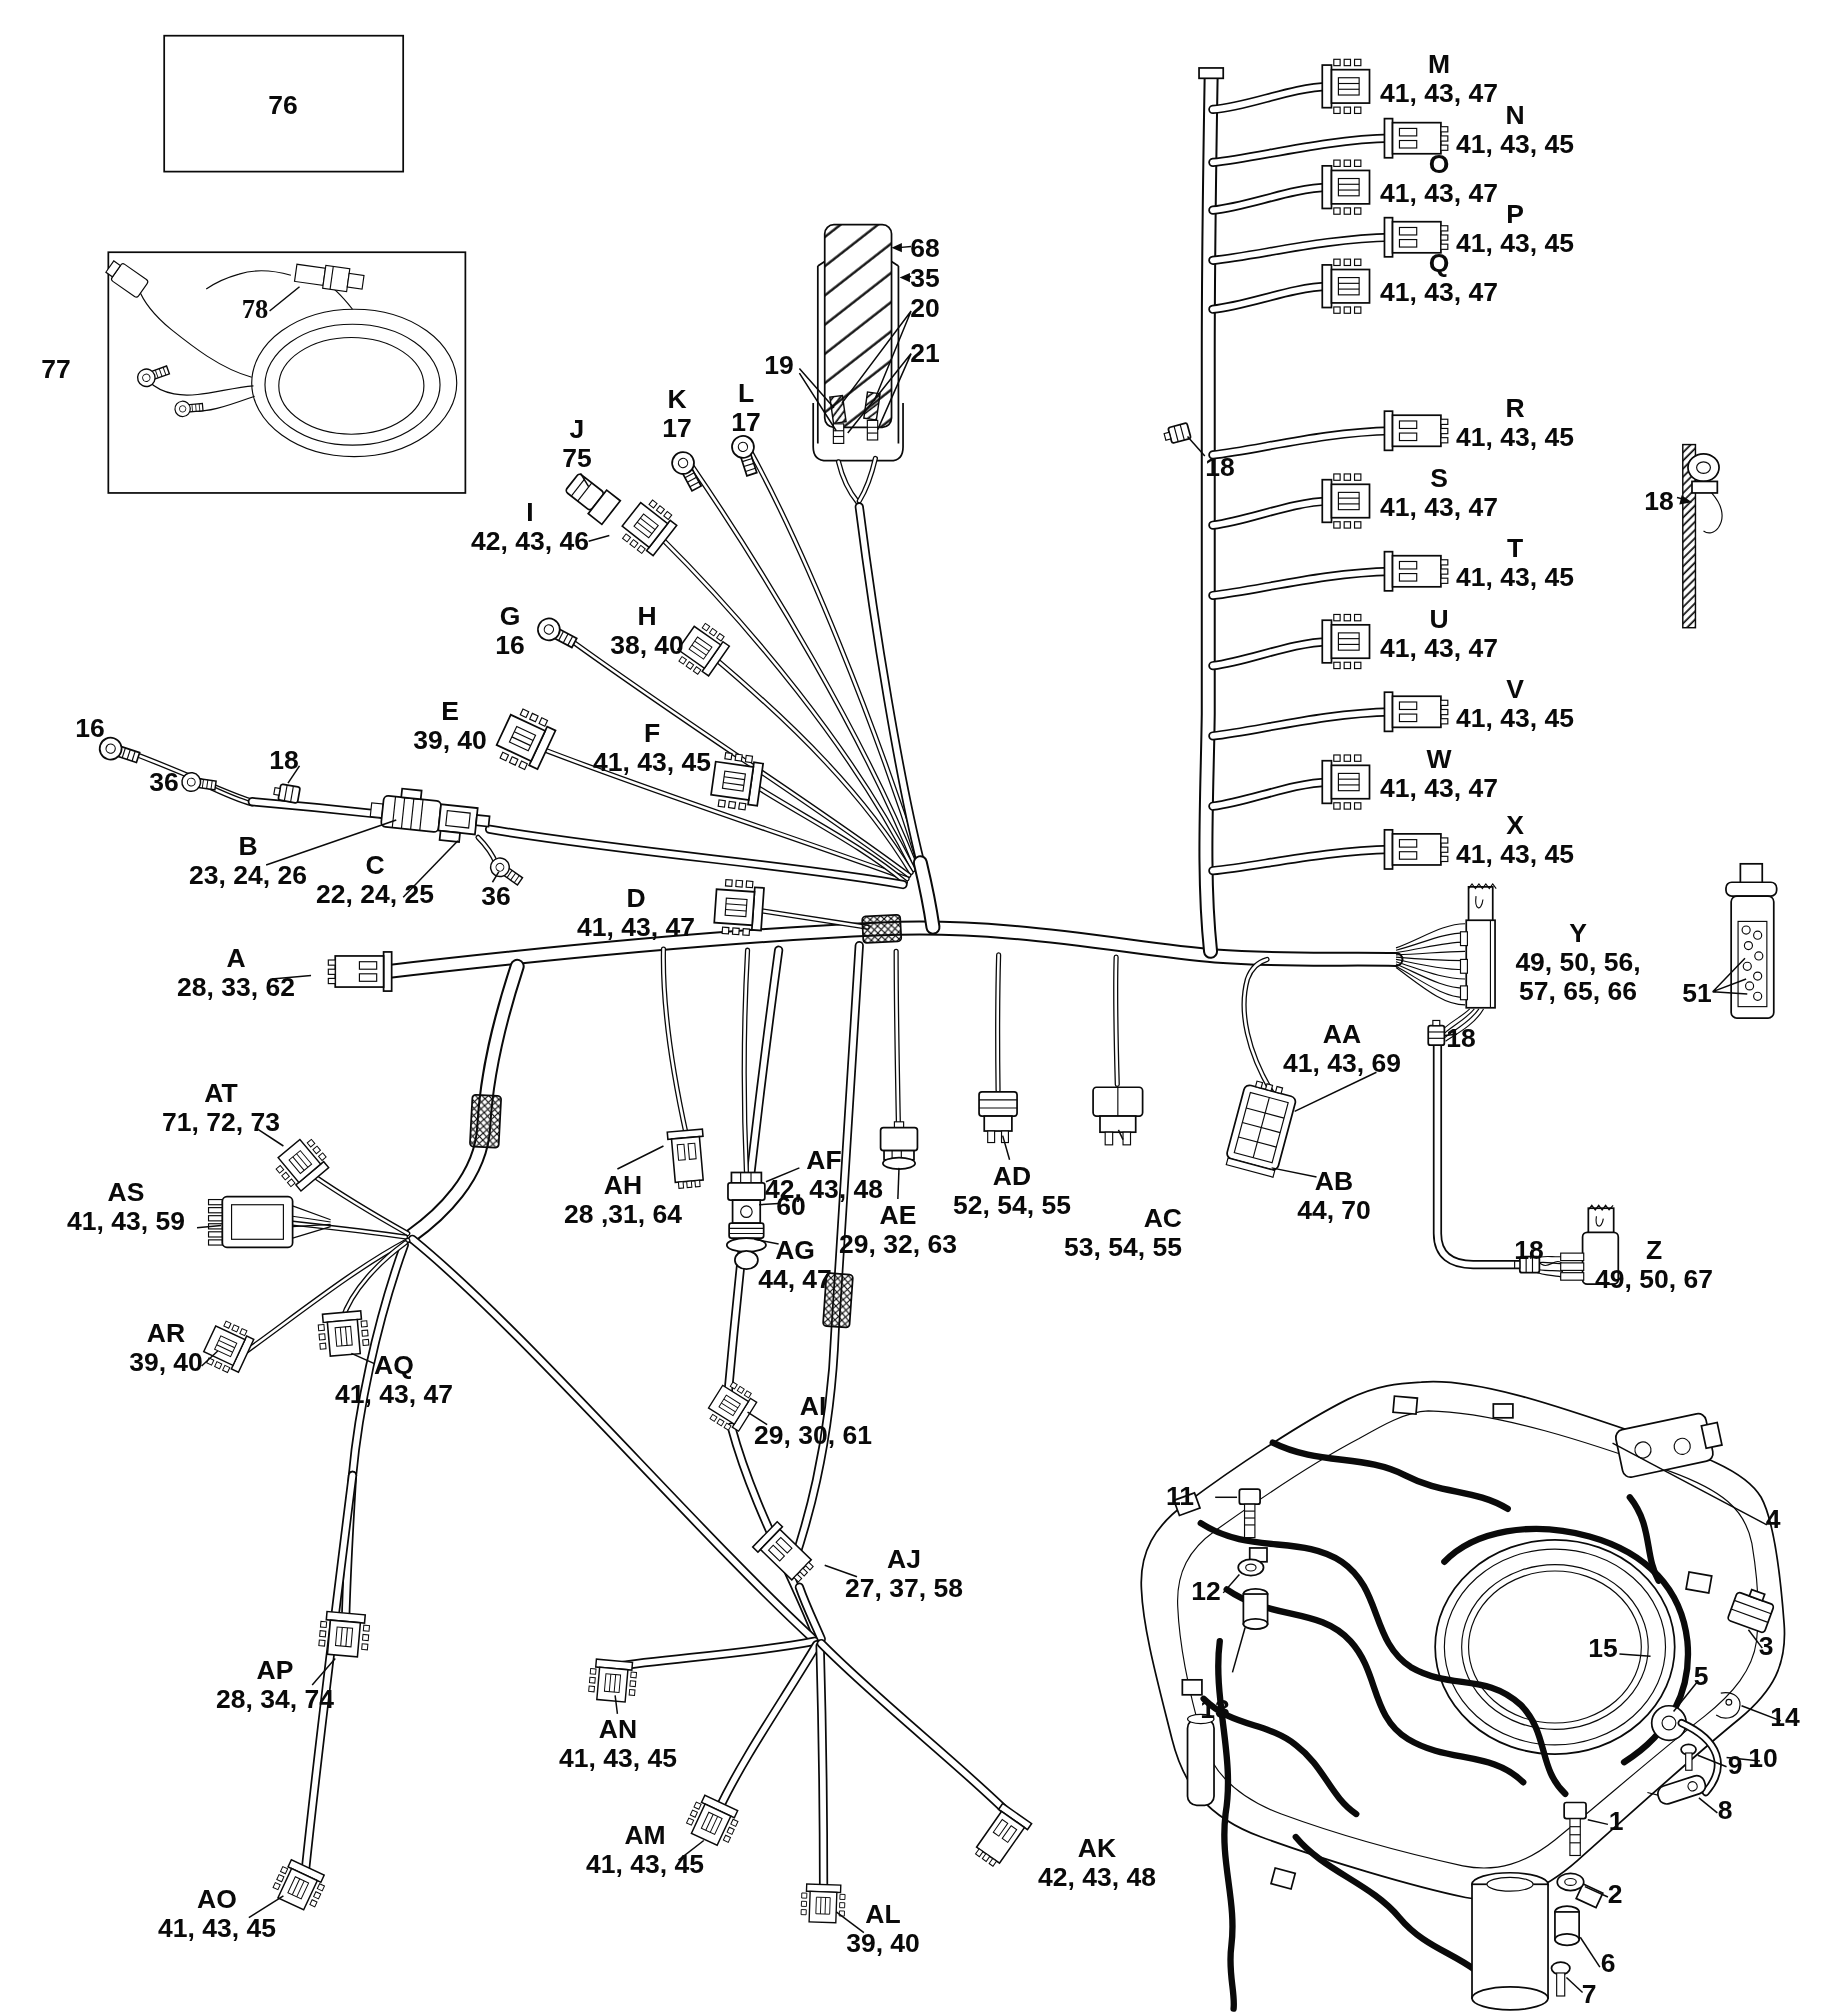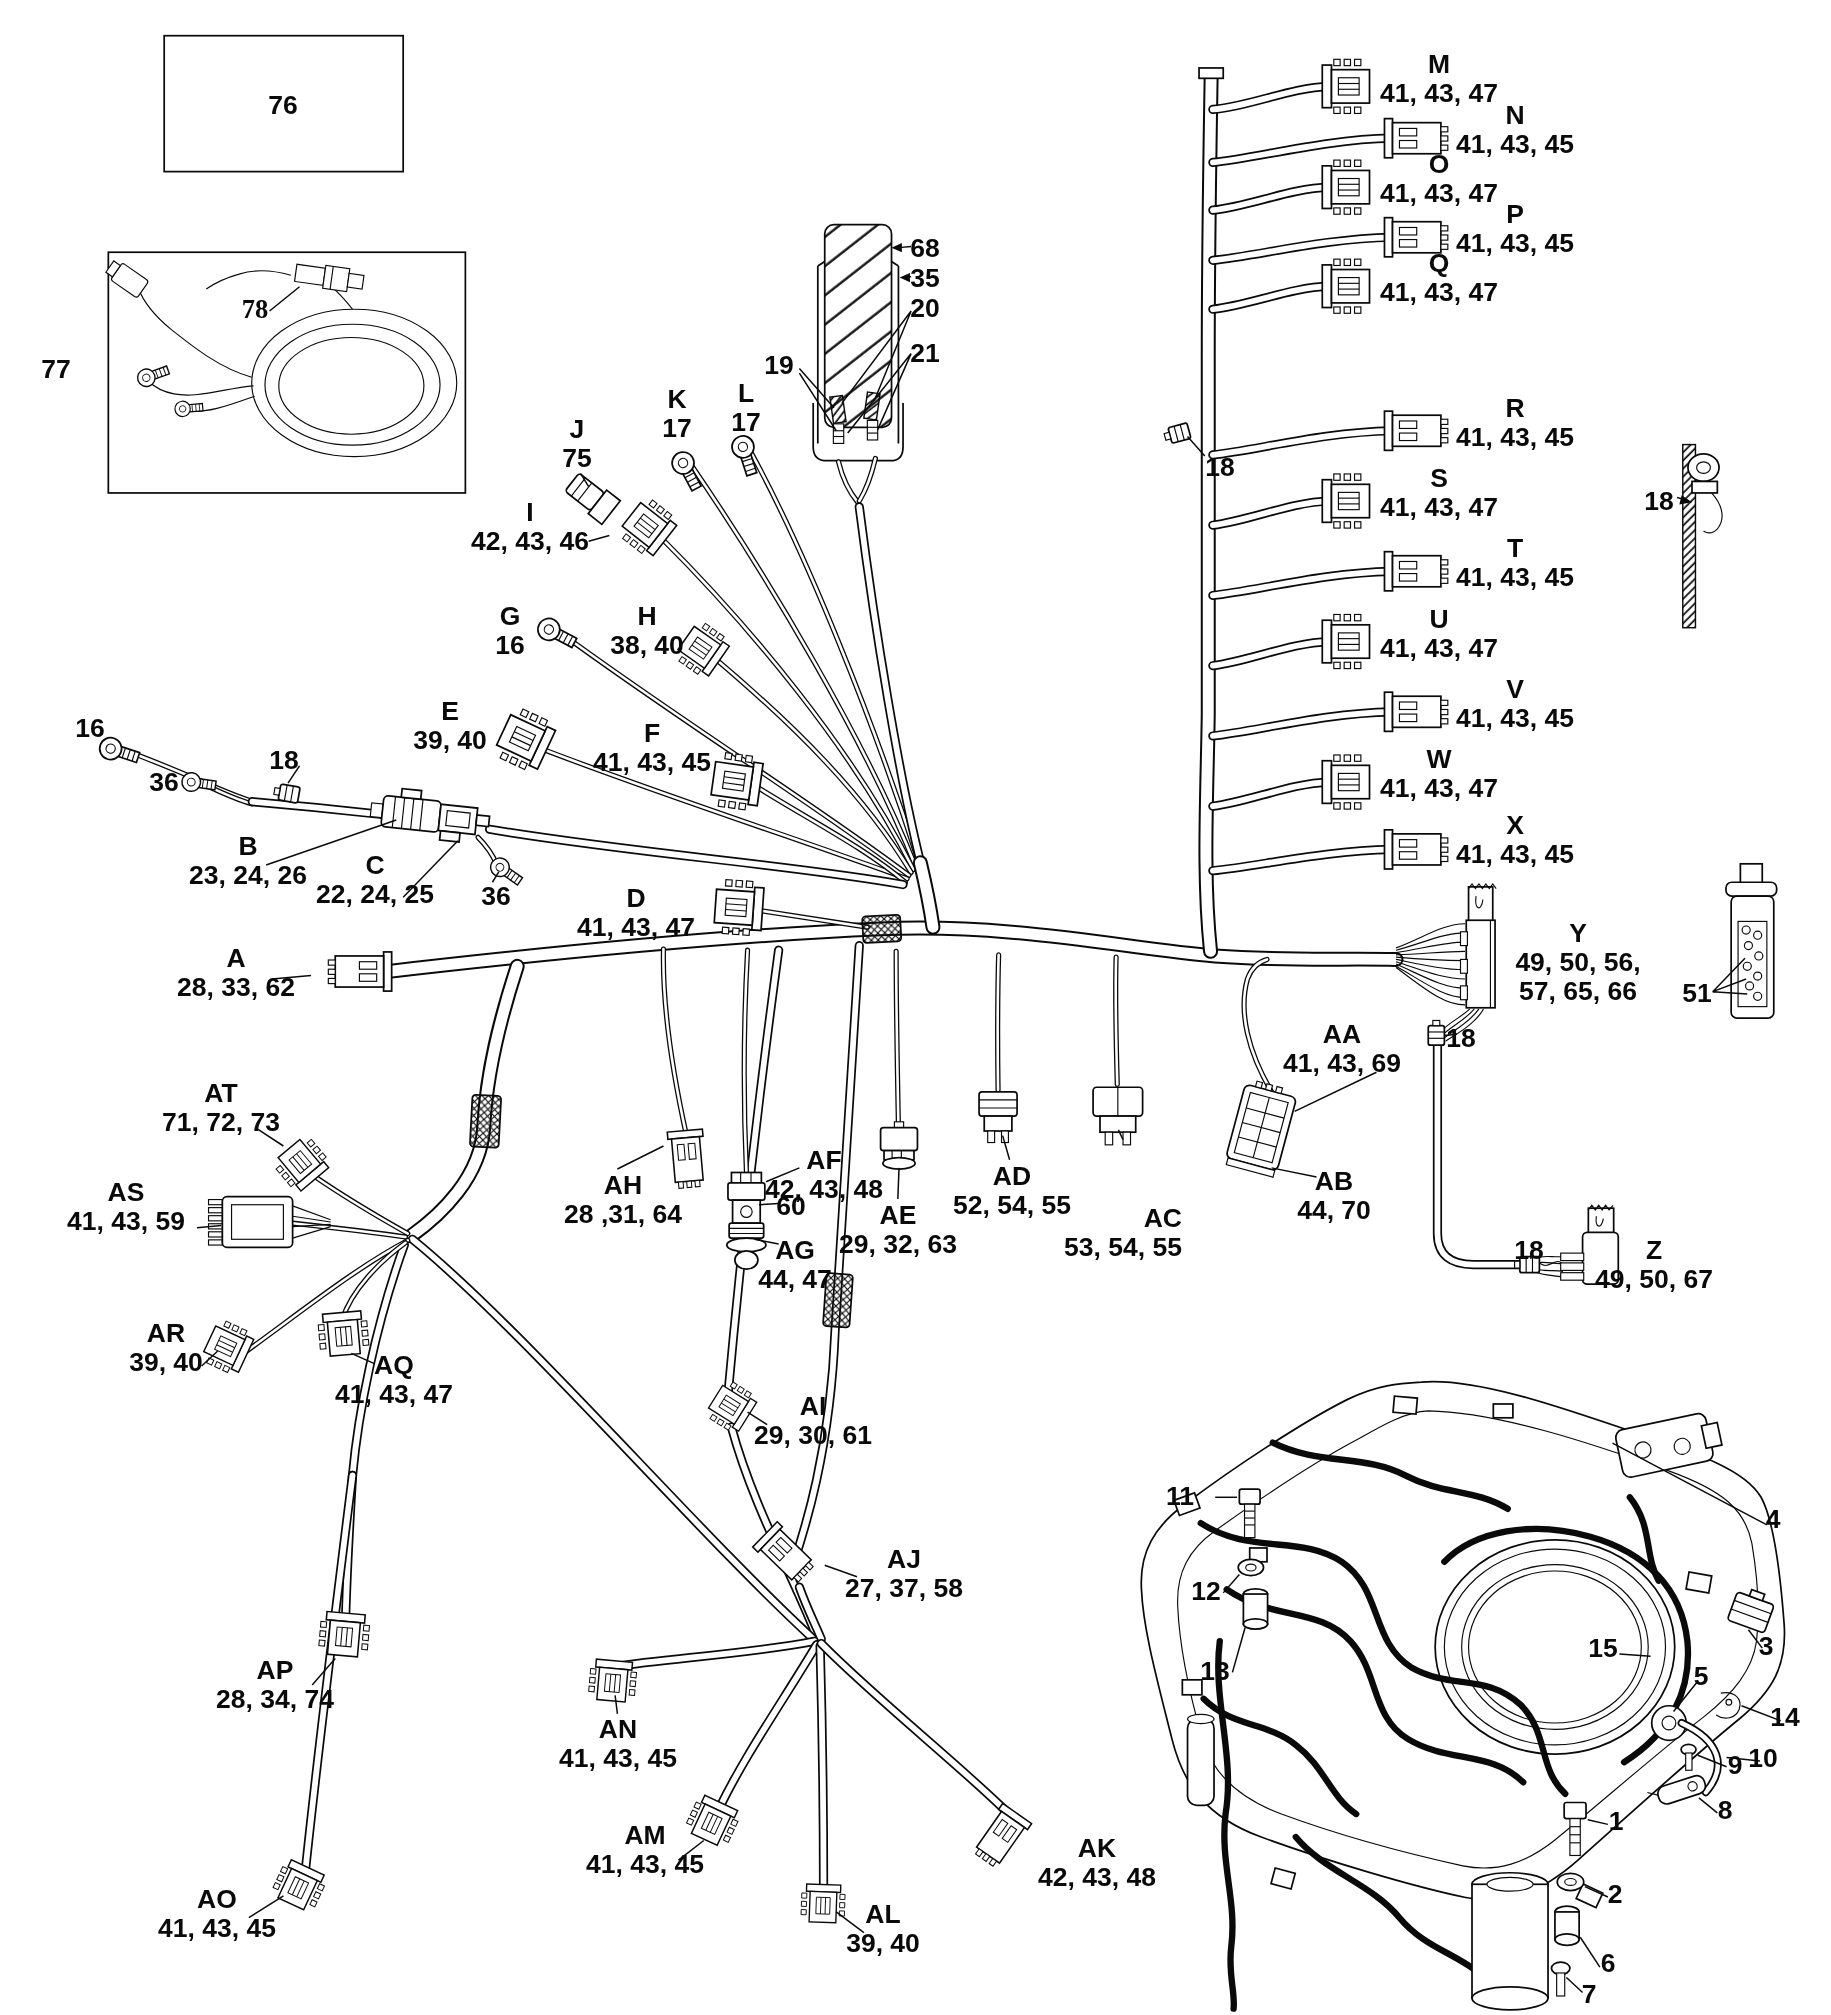--- a/index.html
+++ b/index.html
@@ -763,21 +763,21 @@
     <div class="label" style="left: 813px; top: 1392px;"><span>AI</span><span>29, 30, 61</span></div>
     <div class="label" style="left: 904px; top: 1545px;"><span>AJ</span><span>27, 37, 58</span></div>
     <div class="label" style="left: 275px; top: 1656px;"><span>AP</span><span>28, 34, 74</span></div>
     <div class="label" style="left: 618px; top: 1715px;"><span>AN</span><span>41, 43, 45</span></div>
     <div class="label" style="left: 217px; top: 1885px;"><span>AO</span><span>41, 43, 45</span></div>
     <div class="label" style="left: 645px; top: 1821px;"><span>AM</span><span>41, 43, 45</span></div>
     <div class="label" style="left: 883px; top: 1900px;"><span>AL</span><span>39, 40</span></div>
     <div class="label" style="left: 1097px; top: 1834px;"><span>AK</span><span>42, 43, 48</span></div>
     <div class="label" style="left: 1146px; top: 1482px; margin-left: 34px;"><span>11</span></div>
     <div class="label" style="left: 1206px; top: 1577px;"><span>12</span></div>
-    <div class="label" style="left: 1215px; top: 1657px;"><span>13</span></div>
+    <div class="label" style="left: 1215px; top: 1695px;"><span>13</span></div>
     <div class="label" style="left: 1773px; top: 1505px;"><span>4</span></div>
     <div class="label" style="left: 1701px; top: 1662px;"><span>5</span></div>
     <div class="label" style="left: 1766px; top: 1632px;"><span>3</span></div>
     <div class="label" style="left: 1603px; top: 1634px;"><span>15</span></div>
     <div class="label" style="left: 1785px; top: 1703px;"><span>14</span></div>
     <div class="label" style="left: 1763px; top: 1744px;"><span>10</span></div>
     <div class="label" style="left: 1616px; top: 1807px;"><span>1</span></div>
     <div class="label" style="left: 1615px; top: 1880px;"><span>2</span></div>
     <div class="label" style="left: 1608px; top: 1949px;"><span>6</span></div>
     <div class="label" style="left: 1589px; top: 1980px;"><span>7</span></div>

